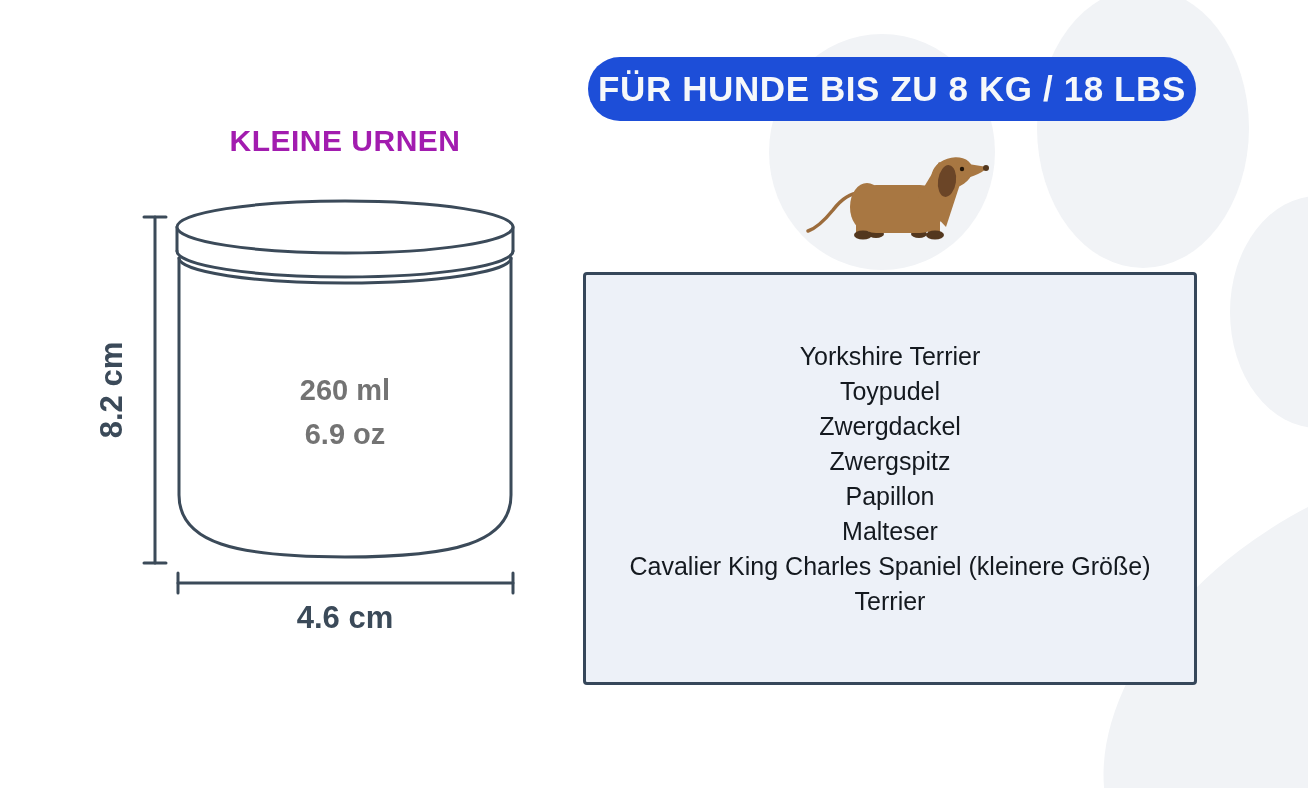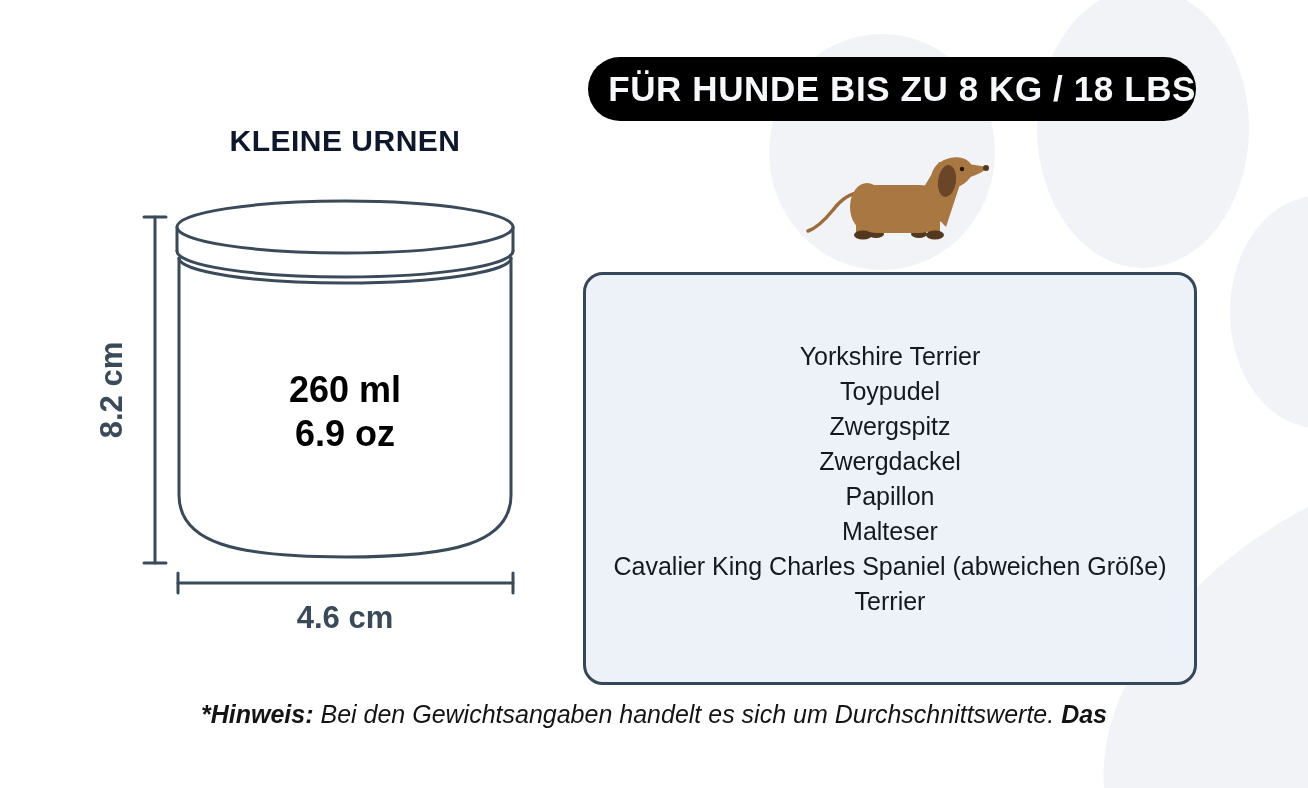--- a/index.html
+++ b/index.html
@@ -5,45 +5,45 @@
   html,body{margin:0;padding:0;background:#ffffff;}
   .canvas{
     position:relative;width:1308px;height:788px;overflow:hidden;background:#ffffff;
     font-family:"Liberation Sans", sans-serif;color:#3b4a59;
   }
   .bg-svg{position:absolute;left:0;top:0;z-index:0;}
   .layer{position:absolute;z-index:2;}
 
   .page-title{
     left:185px;top:124px;width:320px;text-align:center;
-    font-size:30px;font-weight:bold;letter-spacing:0.5px;color:#0f172a;
+    font-size:30px;font-weight:bold;letter-spacing:0.5px;color:#a21caf;
   }
 
   .badge{
     left:588px;top:57px;width:608px;height:64px;border-radius:32px;
-    background:#000000;display:flex;align-items:center;justify-content:flex-end;
+    background:#1d4ed8;display:flex;align-items:center;justify-content:center;
   }
   .badge span{
     color:#f6f8fa;font-size:35px;font-weight:bold;letter-spacing:0.6px;white-space:nowrap;
   }
 
   .urn-svg{left:140px;top:195px;}
   .dog-svg{left:800px;top:133px;}
 
   .dim-label{font-weight:bold;font-size:31px;color:#3b4a59;text-align:center;}
   .height-label{left:42px;top:374px;width:140px;line-height:32px;transform:rotate(-90deg);}
   .width-label{left:245px;top:600px;width:200px;}
   .volume-label{
     left:215px;top:368px;width:260px;text-align:center;
-    font-size:36px;font-weight:bold;line-height:44px;color:#000000;
+    font-size:29px;font-weight:bold;line-height:44px;color:#737373;
   }
 
   .breed-panel{
     left:583px;top:272px;width:614px;height:413px;box-sizing:border-box;
-    background:#edf1f8;border:3px solid #36475a;border-radius:20px;
+    background:#edf1f8;border:3px solid #36475a;border-radius:4px;
     display:flex;flex-direction:column;justify-content:center;align-items:center;
   }
   .breed-item{
     font-size:25px;line-height:35px;color:#14191f;text-align:center;white-space:nowrap;
   }
 
   .note{
     left:0;top:698px;width:1308px;text-align:center;
     font-style:italic;font-size:25px;line-height:32px;color:#141414;
   }
@@ -120,25 +120,24 @@
   <div class="layer dim-label height-label">8.2 cm</div>
   <div class="layer dim-label width-label">4.6 cm</div>
   <div class="layer volume-label">
     <div>260 ml</div>
     <div>6.9 oz</div>
   </div>
 
   <div class="layer breed-panel">
     <div class="breed-item">Yorkshire Terrier</div>
     <div class="breed-item">Toypudel</div>
+    <div class="breed-item">Zwergdackel</div>
     <div class="breed-item">Zwergspitz</div>
-    <div class="breed-item">Zwergdackel</div>
     <div class="breed-item">Papillon</div>
     <div class="breed-item">Malteser</div>
-    <div class="breed-item">Cavalier King Charles Spaniel (abweichen Größe)</div>
+    <div class="breed-item">Cavalier King Charles Spaniel (kleinere Größe)</div>
     <div class="breed-item">Terrier</div>
   </div>
 
   <div class="layer note">
-    <div><span class="b">*Hinweis:</span><span> Bei den Gewichtsangaben handelt es sich um Durchschnittswerte. </span><span class="b">Das</span></div>
   </div>
 
 </div>
 
 </body></html>

